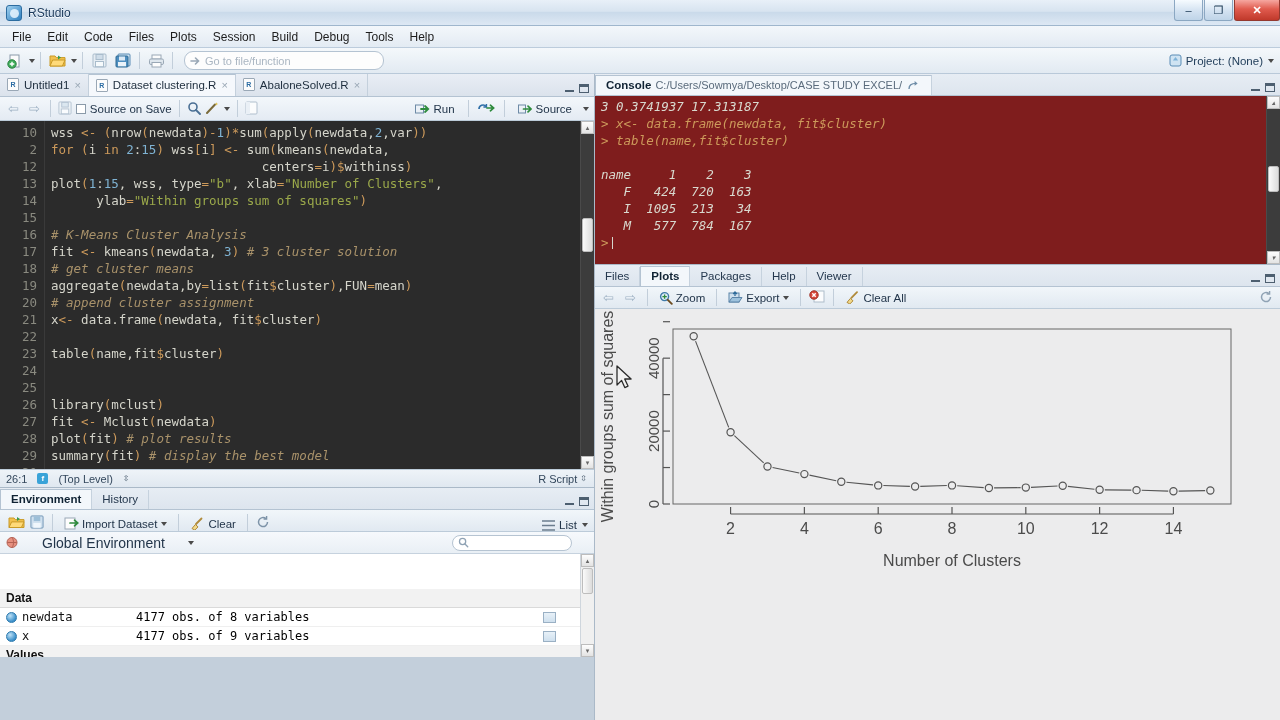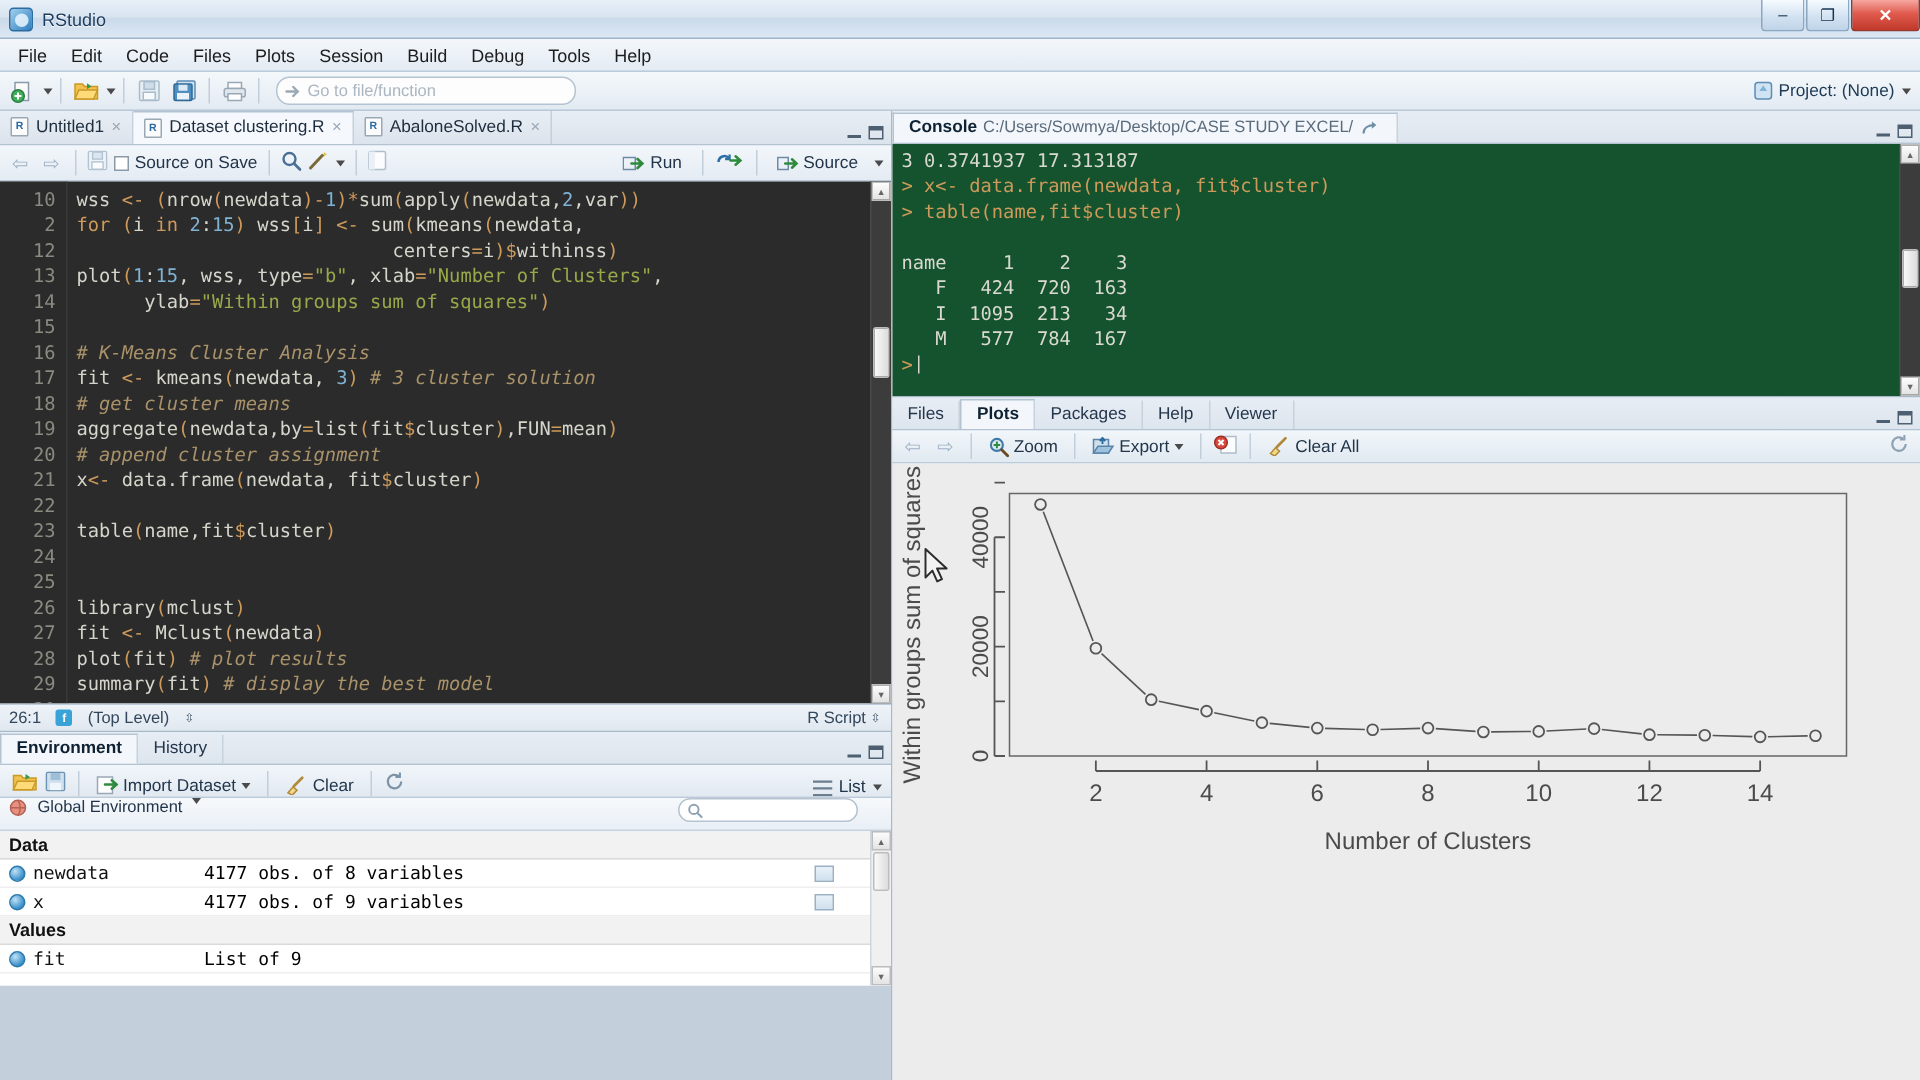--- a/index.html
+++ b/index.html
@@ -157,21 +157,21 @@
     border-top:1px solid #bdccda; display:flex;align-items:center; font-size:11px;color:#33475c;
     padding:0 6px; gap:10px; position:relative;
   }
   #edstatus .right{position:absolute;right:7px;display:flex;align-items:center;gap:3px;}
   .bluebox{width:11px;height:11px;background:#39a3d8;border-radius:2px;display:inline-block;
     color:#fff;font-size:8px;text-align:center;line-height:11px;font-weight:bold;}
   .updown{font-size:8px;color:#4a5c6e;line-height:.9;}
   
   #consolepanel { height:190px; display:flex; flex-direction:column; }
   #consolebody {
-    flex:1; background:#14532d; color:#d6d6cc; display:flex; overflow:hidden;
+    flex:1; background:#7f1d1d; color:#d6d6cc; display:flex; overflow:hidden;font-style:italic;
   }
   #consoletext {
     flex:1; padding:2px 0 0 6px;
     font-family:"DejaVu Sans Mono", monospace; font-size:12.5px; line-height:17px; white-space:pre;
   }
   .c-out { color:#d9d9cf; }
   .c-in  { color:#cd9a5b; }
   .cursor{display:inline-block;width:1px;height:12px;background:#d6d6cc;vertical-align:-2px;margin-left:3px;}
   
   #plotspanel { flex:1; display:flex; flex-direction:column; border-top:1px solid #aab9c8;}
@@ -184,29 +184,29 @@
   #plotcanvas { flex:1; background:#ececed; position:relative; overflow:hidden;}
   
   #envpanel { height:170px; display:flex; flex-direction:column; border-top:1px solid #aab9c8;}
   #envtoolbar {
     height:22px;background:linear-gradient(to bottom,#f1f6fa,#e1e9f1);
     border-bottom:1px solid #bccbd9;display:flex;align-items:flex-end;gap:5px;padding:0 8px;
     font-size:11.5px;color:#22354a;position:relative;
   }
   #envglobal {
     height:22px; background:linear-gradient(to bottom,#f6f9fc,#e9eff5);
-    border-bottom:1px solid #c6d2de; display:flex;align-items:flex-start;gap:5px;padding:0 6px;
-    font-size:11px;color:#22354a; position:relative;
+    border-bottom:1px solid #c6d2de; display:flex;align-items:center;gap:22px;padding:0 6px;
+    font-size:14px;color:#22354a; position:relative;
   }
   #envsearch {
     position:absolute;right:22px;width:120px;height:16px;border:1px solid #b6c4d2;border-radius:8px;
     background:#fff;display:flex;align-items:center;padding-left:5px;
   }
   #envlist{flex:1;background:#fff;overflow:hidden;display:flex;}
-  .envinner{flex:1;}
+  .envinner{flex:1;margin-top:35px;}
   .envhdr{background:#f2f2f2;border-bottom:1px solid #dadada;font-weight:bold;font-size:12px;color:#111;padding:2px 6px;}
   .envrow{display:flex;align-items:center;padding:2px 6px;border-bottom:1px solid #efefef;font-size:12px;
     font-family:"DejaVu Sans Mono", monospace; position:relative;}
   .envrow .nm{width:130px;display:flex;align-items:center;gap:5px;color:#111;}
   .bluedot{width:11px;height:11px;border-radius:50%;
     background:radial-gradient(circle at 35% 32%,#bfe2f7,#3b8fc9 70%);border:1px solid #2d7aae;
     display:inline-block;flex:none;}
   .gridicon{width:13px;height:11px;border:1px solid #9ab0c4;background:
     linear-gradient(#e8f1f8,#cfe0ee); position:absolute; right:24px;}
   

